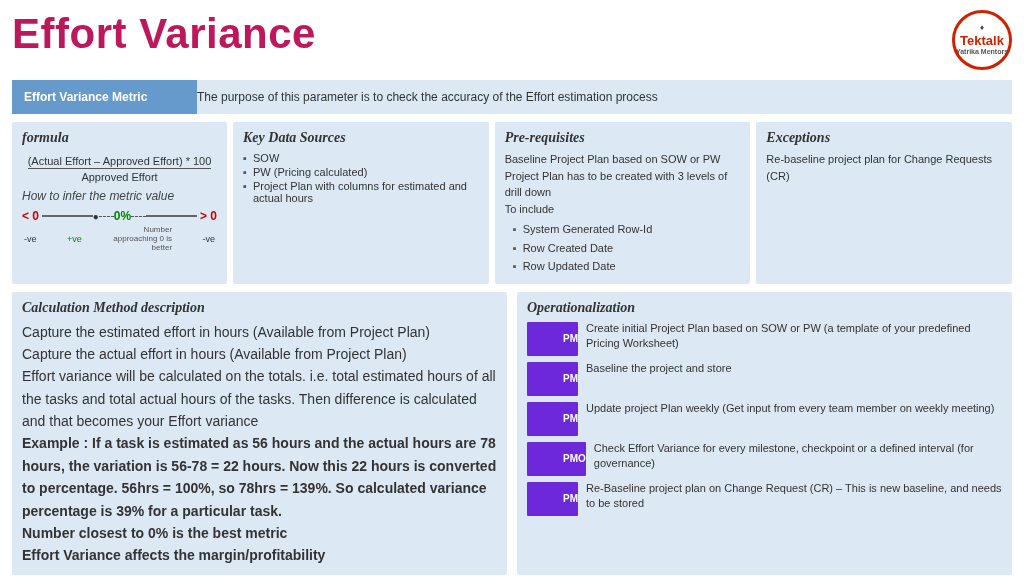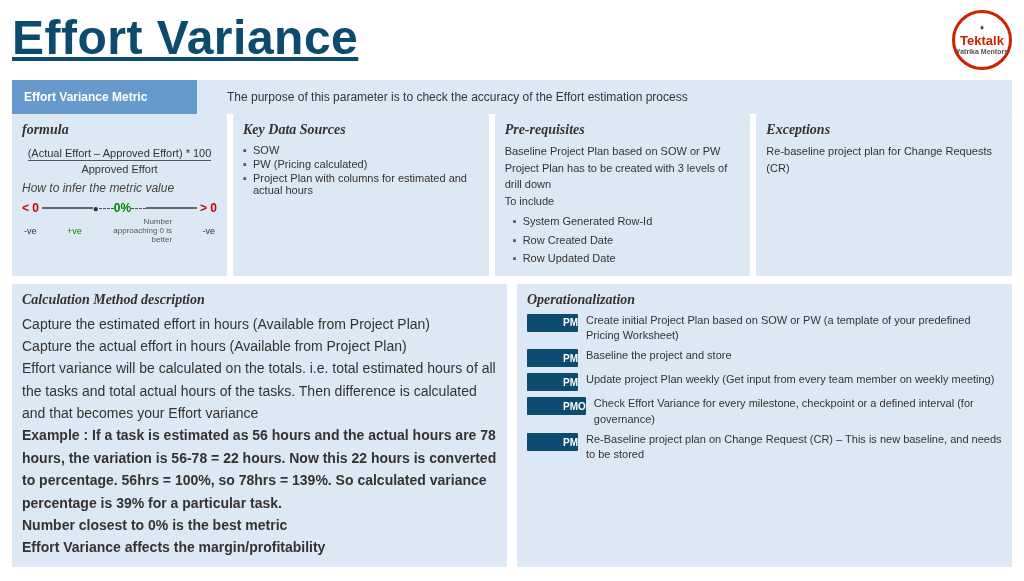--- a/index.html
+++ b/index.html
@@ -18,25 +18,24 @@
     }
 
     
     .header {
       display: flex;
       align-items: flex-start;
       justify-content: space-between;
       margin-bottom: 10px;
     }
     .header-title {
-      font-size: 48px;
-      font-weight: bold;
-      color: #0c4a6e;
+      font-size: 42px;
+      font-weight: bold;
+      color: #be185d;
       letter-spacing: 0.5px;
-      text-decoration: underline;
     }
     .logo-circle {
       width: 60px;
       height: 60px;
       border-radius: 50%;
       border: 3px solid #cc2200;
       display: flex;
       flex-direction: column;
       align-items: center;
       justify-content: center;
@@ -58,38 +57,38 @@
     }
     .logo-circle .logo-sub {
       font-size: 7px;
       color: #555;
     }
 
     
     .metric-bar {
       display: flex;
       align-items: stretch;
-      margin-bottom: 0;
+      margin-bottom: 8px;
       height: 34px;
     }
     .metric-label {
       background: #6699cc;
       color: white;
       font-size: 12px;
       font-weight: bold;
       padding: 0 12px;
       display: flex;
       align-items: center;
       min-width: 185px;
     }
     .metric-desc {
       background: #dde8f5;
       color: #333;
       font-size: 12px;
-      padding: 0 30px;
+      padding: 0 0;
       display: flex;
       align-items: center;
       flex: 1;
     }
 
     
     .main-grid {
       display: grid;
       grid-template-columns: 215px 1fr 1fr 1fr;
       gap: 6px;
@@ -213,22 +212,22 @@
     }
 
     
     .op-item {
       display: flex;
       align-items: flex-start;
       margin-bottom: 5px;
     }
     .op-badge {
       min-width: 32px;
-      height: 18px;
-      background: #0c4a6e;
+      height: 34px;
+      background: #6d28d9;
       color: white;
       font-size: 10px;
       font-weight: bold;
       display: flex;
       align-items: center;
       justify-content: center;
       margin-right: 8px;
       margin-top: 1px;
       border-radius: 1px;
       flex-shrink: 0;

